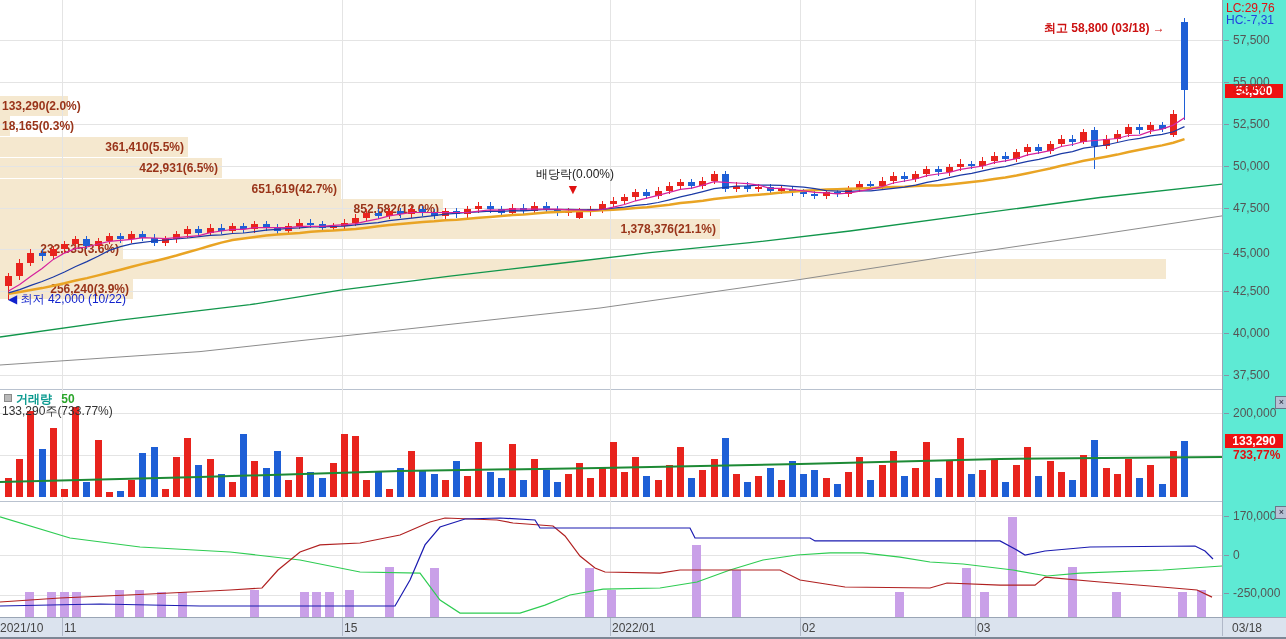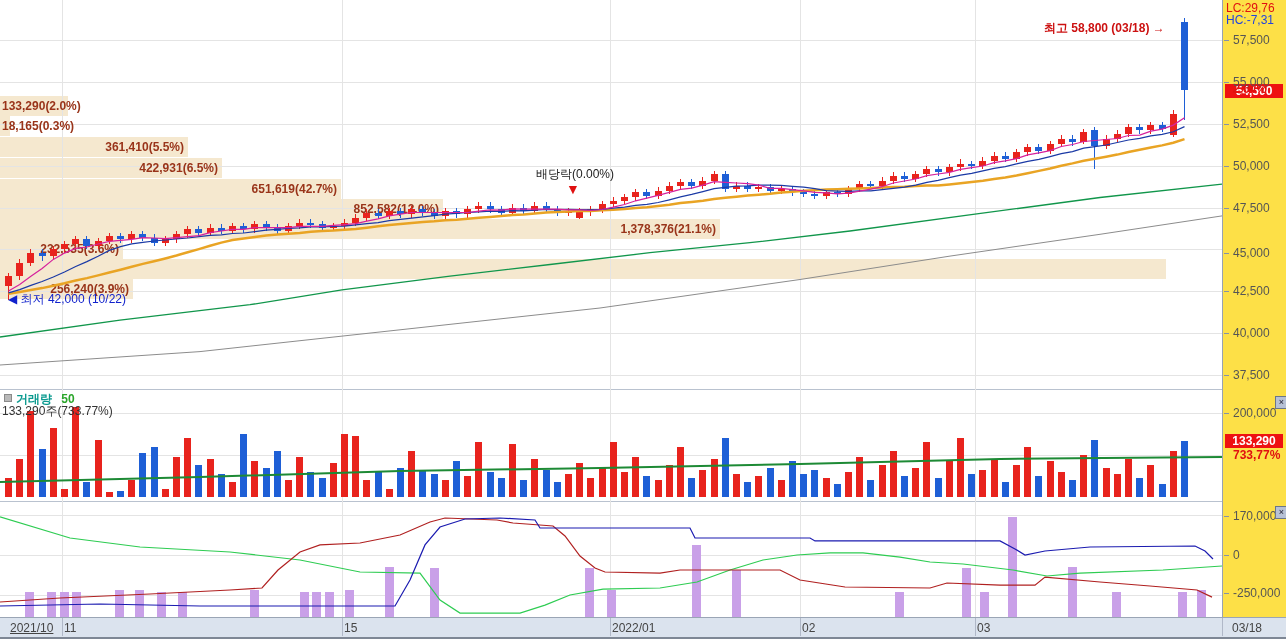--- a/index.html
+++ b/index.html
@@ -2,21 +2,21 @@
 <html><head>
 <meta charset="utf-8">
 <style>
   html,body{margin:0;padding:0;background:#fff;}
   #app{position:relative;width:1286px;height:639px;overflow:hidden;background:#fff;
        font-family:"Liberation Sans","DejaVu Sans",sans-serif;font-size:12px;color:#333;}
   
   #price-plot{position:absolute;left:0;top:0;width:1222px;height:389px;border-bottom:1px solid #b9c2cf;overflow:visible;}
   #vol-plot{position:absolute;left:0;top:389px;width:1222px;height:112px;border-bottom:1px solid #b9c2cf;}
   #hold-plot{position:absolute;left:0;top:501px;width:1222px;height:116px;}
-  #gutter{position:absolute;left:1222px;top:0;width:64px;height:617px;background:#fde047;border-left:1px solid #98a2b3;}
+  #gutter{position:absolute;left:1222px;top:0;width:64px;height:617px;background:#5eead4;border-left:1px solid #98a2b3;}
   #xaxis{position:absolute;left:0;top:617px;width:1286px;height:22px;background:#dbe3ee;border-top:1px solid #9aa5b5;}
   #xaxis .dark{position:absolute;left:0;bottom:0;width:100%;height:3px;background:#7e8795;}
   
   .gv{position:absolute;top:0;width:1px;background:#e4e4e4;z-index:1;}
   .gh{position:absolute;left:0;width:100%;height:1px;background:#e4e4e4;z-index:1;}
   .band{position:absolute;left:0;height:20px;background:#f5e8cf;z-index:0;}
   .band-label{position:absolute;height:16px;font-weight:bold;color:#99341a;white-space:nowrap;z-index:2;}
   .wick{position:absolute;width:1px;z-index:3;}
   .body{position:absolute;width:7px;z-index:3;}
   .vbar{position:absolute;width:7px;z-index:2;}
@@ -504,21 +504,21 @@
       <div class="tick" style="top: 159px; position: absolute;">50,000</div>
       <div class="tick" style="top: 201px; position: absolute;">47,500</div>
       <div class="tick" style="top: 246px; position: absolute;">45,000</div>
       <div class="tick" style="top: 284px; position: absolute;">42,500</div>
       <div class="tick" style="top: 326px; position: absolute;">40,000</div>
       <div class="tick" style="top: 368px; position: absolute;">37,500</div>
     </div>
 
   <div id="xaxis">
     <div class="dark"></div>
-  <div class="xlab" style="left: 10px; position: absolute; text-decoration: underline;">2021/10</div>
+  <div class="xlab" style="left: 0; position: absolute;">2021/10</div>
       <div class="xlab" style="left: 64px; position: absolute;">11</div>
       <div class="xlab" style="left: 344px; position: absolute;">15</div>
       <div class="xlab" style="left: 612px; position: absolute;">2022/01</div>
       <div class="xlab" style="left: 802px; position: absolute;">02</div>
       <div class="xlab" style="left: 977px; position: absolute;">03</div>
       <div class="xlab" style="left: 1232px; position: absolute;">03/18</div>
       <div class="xsep" style="left: 62px; position: absolute;"></div>
       <div class="xsep" style="left: 342px; position: absolute;"></div>
       <div class="xsep" style="left: 610px; position: absolute;"></div>
       <div class="xsep" style="left: 800px; position: absolute;"></div>

